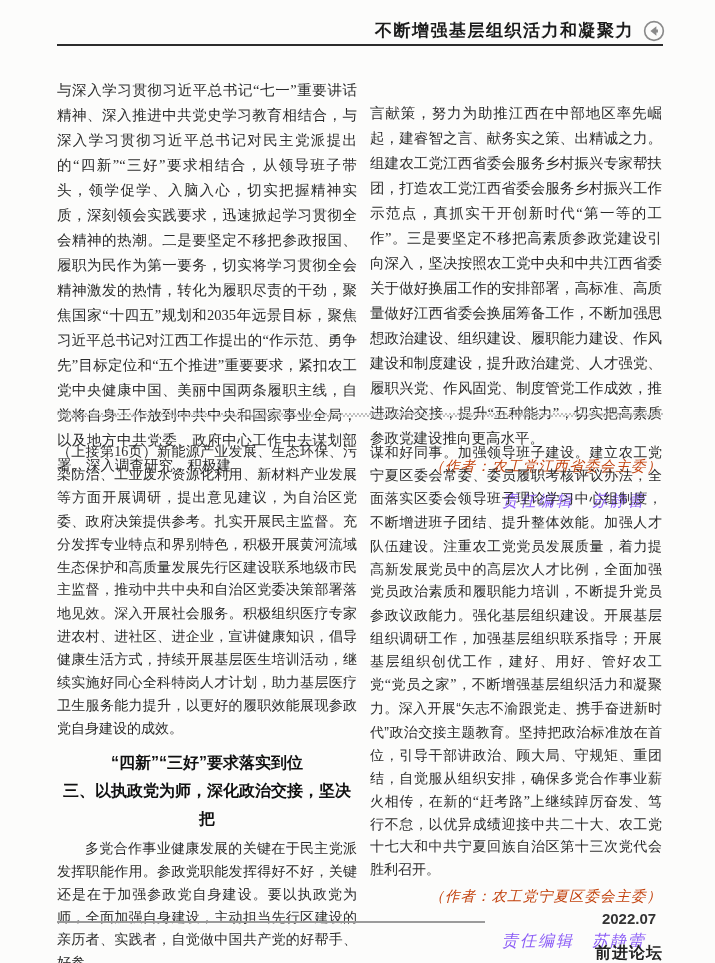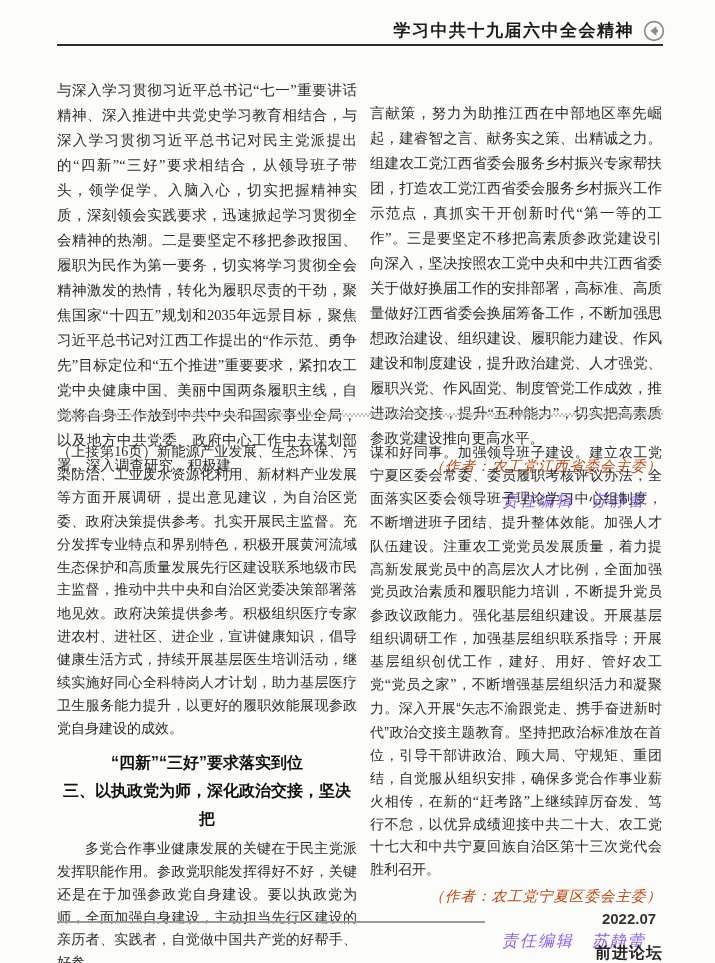--- a/index.html
+++ b/index.html
@@ -55,21 +55,21 @@
     display:flex;align-items:center;justify-content:center;padding-left:16px;
   }
   .icon-wrap{display:flex;align-items:center;}
 </style>
 </head>
 <body>
 
 <div class="page">
 
   <div class="header-bar">
-    <span class="header-title">学习中共十九届六中全会精神</span>
+    <span class="header-title">不断增强基层组织活力和凝聚力</span>
     <span class="icon-wrap">
       <svg width="22" height="22" viewBox="0 0 24 24" aria-hidden="true">
         <circle cx="12" cy="12" r="10.2" fill="none" stroke="#8a8a8a" stroke-width="1.8"></circle>
         <path d="M14.6 6.9 L8.1 12 L14.6 17.1 L14.6 13.7 L16.3 13.7 L16.3 10.3 L14.6 10.3 Z" fill="#8a8a8a"></path>
       </svg>
     </span>
   </div>
   <div class="header-rule"></div>
 
   <div class="col a1" id="a1-left">
@@ -78,21 +78,21 @@
 
   <div class="col a1" id="a1-right">
     <div>言献策，努力为助推江西在中部地区率先崛起，建睿智之言、献务实之策、出精诚之力。组建农工党江西省委会服务乡村振兴专家帮扶团，打造农工党江西省委会服务乡村振兴工作示范点，真抓实干开创新时代“第一等的工作”。三是要坚定不移把高素质参政党建设引向深入，坚决按照农工党中央和中共江西省委关于做好换届工作的安排部署，高标准、高质量做好江西省委会换届筹备工作，不断加强思想政治建设、组织建设、履职能力建设、作风建设和制度建设，提升政治建党、人才强党、履职兴党、作风固党、制度管党工作成效，推进政治交接，提升“五种能力”，切实把高素质参政党建设推向更高水平。</div>
     <div class="author-line">（作者：农工党江西省委会主委）</div>
     <div class="editor-line">责任编辑　苏静蕾</div>
   </div>
 
   <div class="section-divider"></div>
 
   <div class="col a2" id="a2-left">
-    <div><span>（上接第16页）新能源产业发展、生态环保、污染防治、工业废水资源化利用、新材料产业发展等方面开展调研，提出意见建议，为自治区党委、政府决策提供参考。</span><span class="b">扎实开展民主监督。</span><span>充分发挥专业特点和界别特色，积极开展黄河流域生态保护和高质量发展先行区建设联系地级市民主监督，推动中共中央和自治区党委决策部署落地见效。</span><span class="b">政府决策提供参考。</span><span>积极组织医疗专家进农村、进社区、进企业，宣讲健康知识，倡导健康生活方式，持续开展基层医生培训活动，继续实施好同心全科特岗人才计划，助力基层医疗卫生服务能力提升，以更好的履职效能展现参政党自身建设的成效。</span></div>
+    <div><span>（上接第16页）新能源产业发展、生态环保、污染防治、工业废水资源化利用、新材料产业发展等方面开展调研，提出意见建议，为自治区党委、政府决策提供参考。</span><span class="b">扎实开展民主监督。</span><span>充分发挥专业特点和界别特色，积极开展黄河流域生态保护和高质量发展先行区建设联系地级市民主监督，推动中共中央和自治区党委决策部署落地见效。</span><span class="b">深入开展社会服务。</span><span>积极组织医疗专家进农村、进社区、进企业，宣讲健康知识，倡导健康生活方式，持续开展基层医生培训活动，继续实施好同心全科特岗人才计划，助力基层医疗卫生服务能力提升，以更好的履职效能展现参政党自身建设的成效。</span></div>
     <div class="sec-heading">
       <div>“四新”“三好”要求落实到位</div>
       <div>三、以执政党为师，深化政治交接，坚决把</div>
     </div>
     <div class="indent">多党合作事业健康发展的关键在于民主党派发挥职能作用。参政党职能发挥得好不好，关键还是在于加强参政党自身建设。要以执政党为师，全面加强自身建设，主动担当先行区建设的亲历者、实践者，自觉做中国共产党的好帮手、好参</div>
   </div>
 
   <div class="col a2" id="a2-right">
     <div><span>谋和好同事。</span><span class="b">加强领导班子建设。</span><span>建立农工党宁夏区委会常委、委员履职考核评议办法，全面落实区委会领导班子理论学习中心组制度，不断增进班子团结、提升整体效能。</span><span class="b">加强人才队伍建设。</span><span>注重农工党党员发展质量，着力提高新发展党员中的高层次人才比例，全面加强党员政治素质和履职能力培训，不断提升党员参政议政能力。</span><span class="b">强化基层组织建设。</span><span>开展基层组织调研工作，加强基层组织联系指导；开展基层组织创优工作，建好、用好、管好农工党“党员之家”，不断增强基层组织活力和凝聚力。</span><span class="b">深入开展“矢志不渝跟党走、携手奋进新时代”政治交接主题教育。</span><span>坚持把政治标准放在首位，引导干部讲政治、顾大局、守规矩、重团结，自觉服从组织安排，确保多党合作事业薪火相传，在新的“赶考路”上继续踔厉奋发、笃行不怠，以优异成绩迎接中共二十大、农工党十七大和中共宁夏回族自治区第十三次党代会胜利召开。</span></div>
     <div class="author-line">（作者：农工党宁夏区委会主委）</div>

